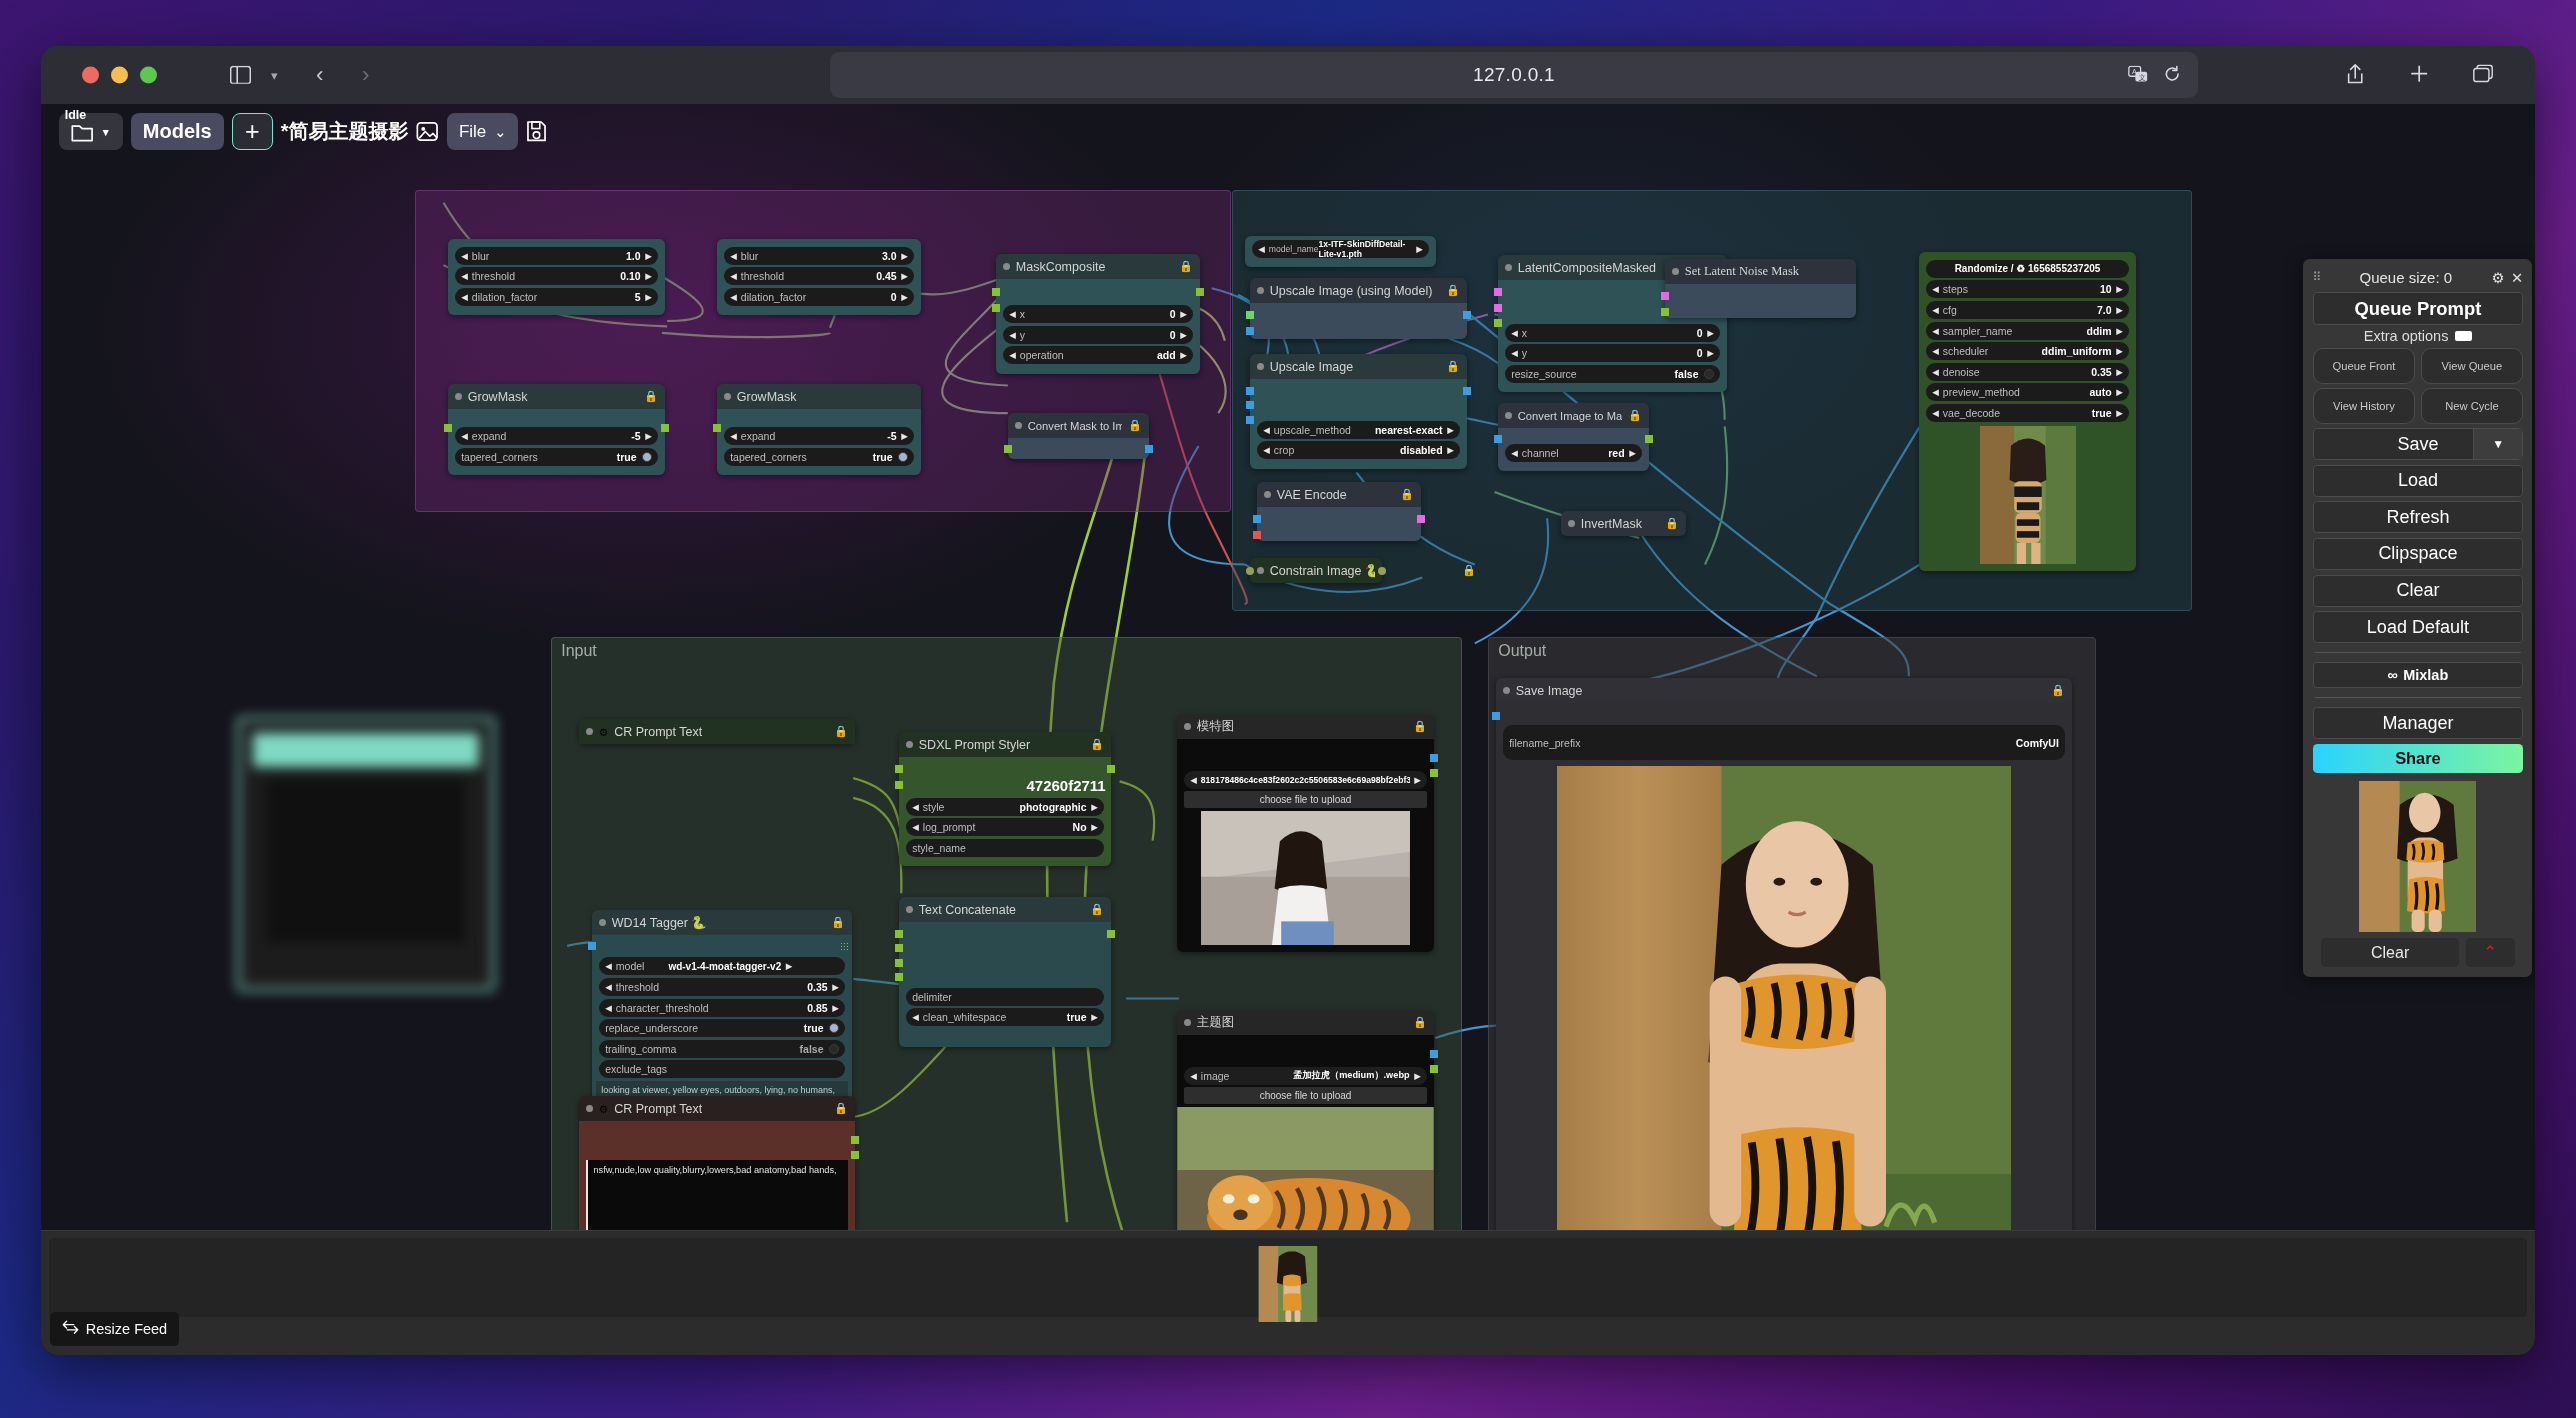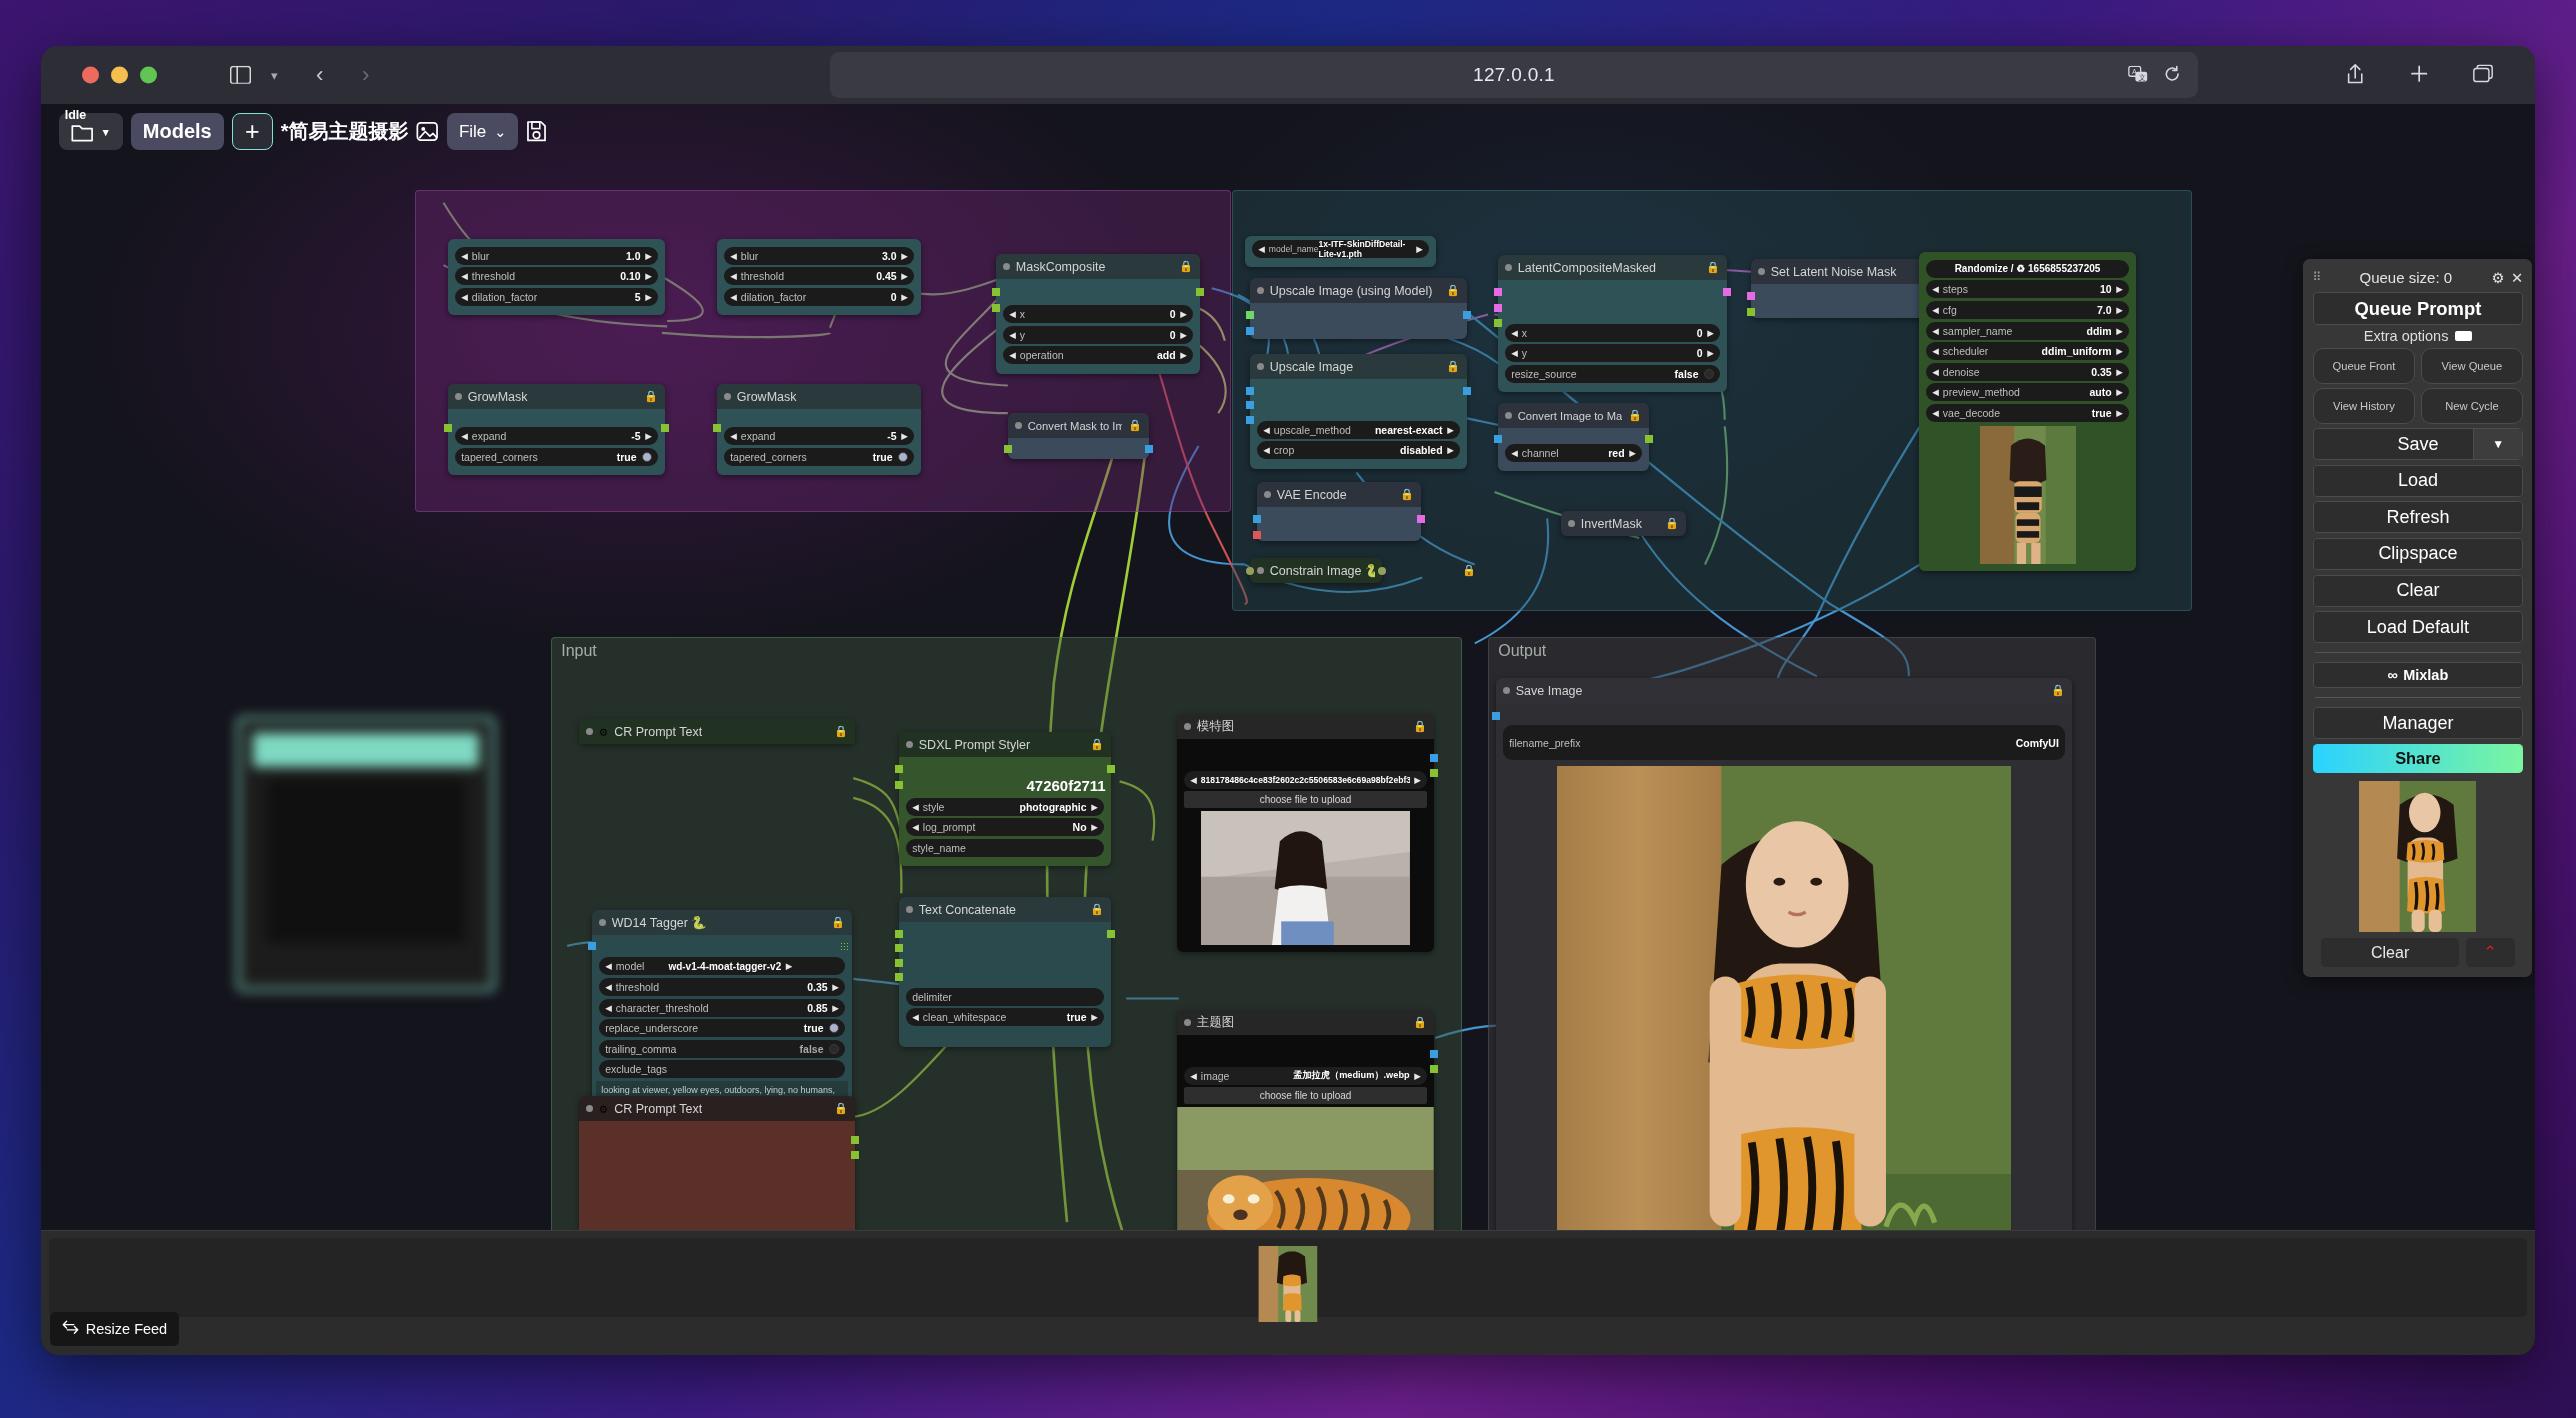--- a/index.html
+++ b/index.html
@@ -501,21 +501,21 @@
               <span class="ar arR">▶</span>
             </div>
           <div class="w">
               <span class="nm">resize_source</span>
               <span class="vl">false</span>
               <span class="toggle"></span>
             </div>
         </div>
       </div>
 
-      <div class="node th-blue" style="left:1710px; top:155px; width:191px;">
+      <div class="node th-blue" style="left:1624px; top:155px; width:191px;font-family:Liberation Serif, serif;">
         <div class="nhead">
             <span class="ndot"></span>
             <span class="ntitle">Set Latent Noise Mask</span>
           </div>
         <div class="nbody" style="height:34px;">
           <div class="slot s-pnk" style="left:-4px; top:8px;"></div>
           <div class="slot s-grn" style="left:-4px; top:24px;"></div>
         </div>
       </div>
 
@@ -725,20 +725,21 @@
         <div class="nhead">
           <span class="ndot"></span>
           <span style="font-size:10.5px;">⚙</span>
           <span class="ntitle">CR Prompt Text</span>
           <span class="nlock">🔒</span>
         </div>
         <div class="nbody" style="min-height:128px;">
           <div class="slot s-grn" style="right:-4px; top:14.5px;"></div>
           <div class="slot s-grn" style="right:-4px; top:30px;"></div>
           <div style="height:28px"></div>
+          <div class="txtarea" style="min-height:82px;">nsfw,nude,low quality,blurry,lowers,bad anatomy,bad hands,</div>
         </div>
       </div>
 
       <div class="node th-dark" style="left:1136px; top:610px; width:257px;">
         <div class="nhead">
             <span class="ndot"></span>
             <span class="ntitle">模特图</span>
             <span class="nlock">🔒</span>
           </div>
         <div class="nbody">

